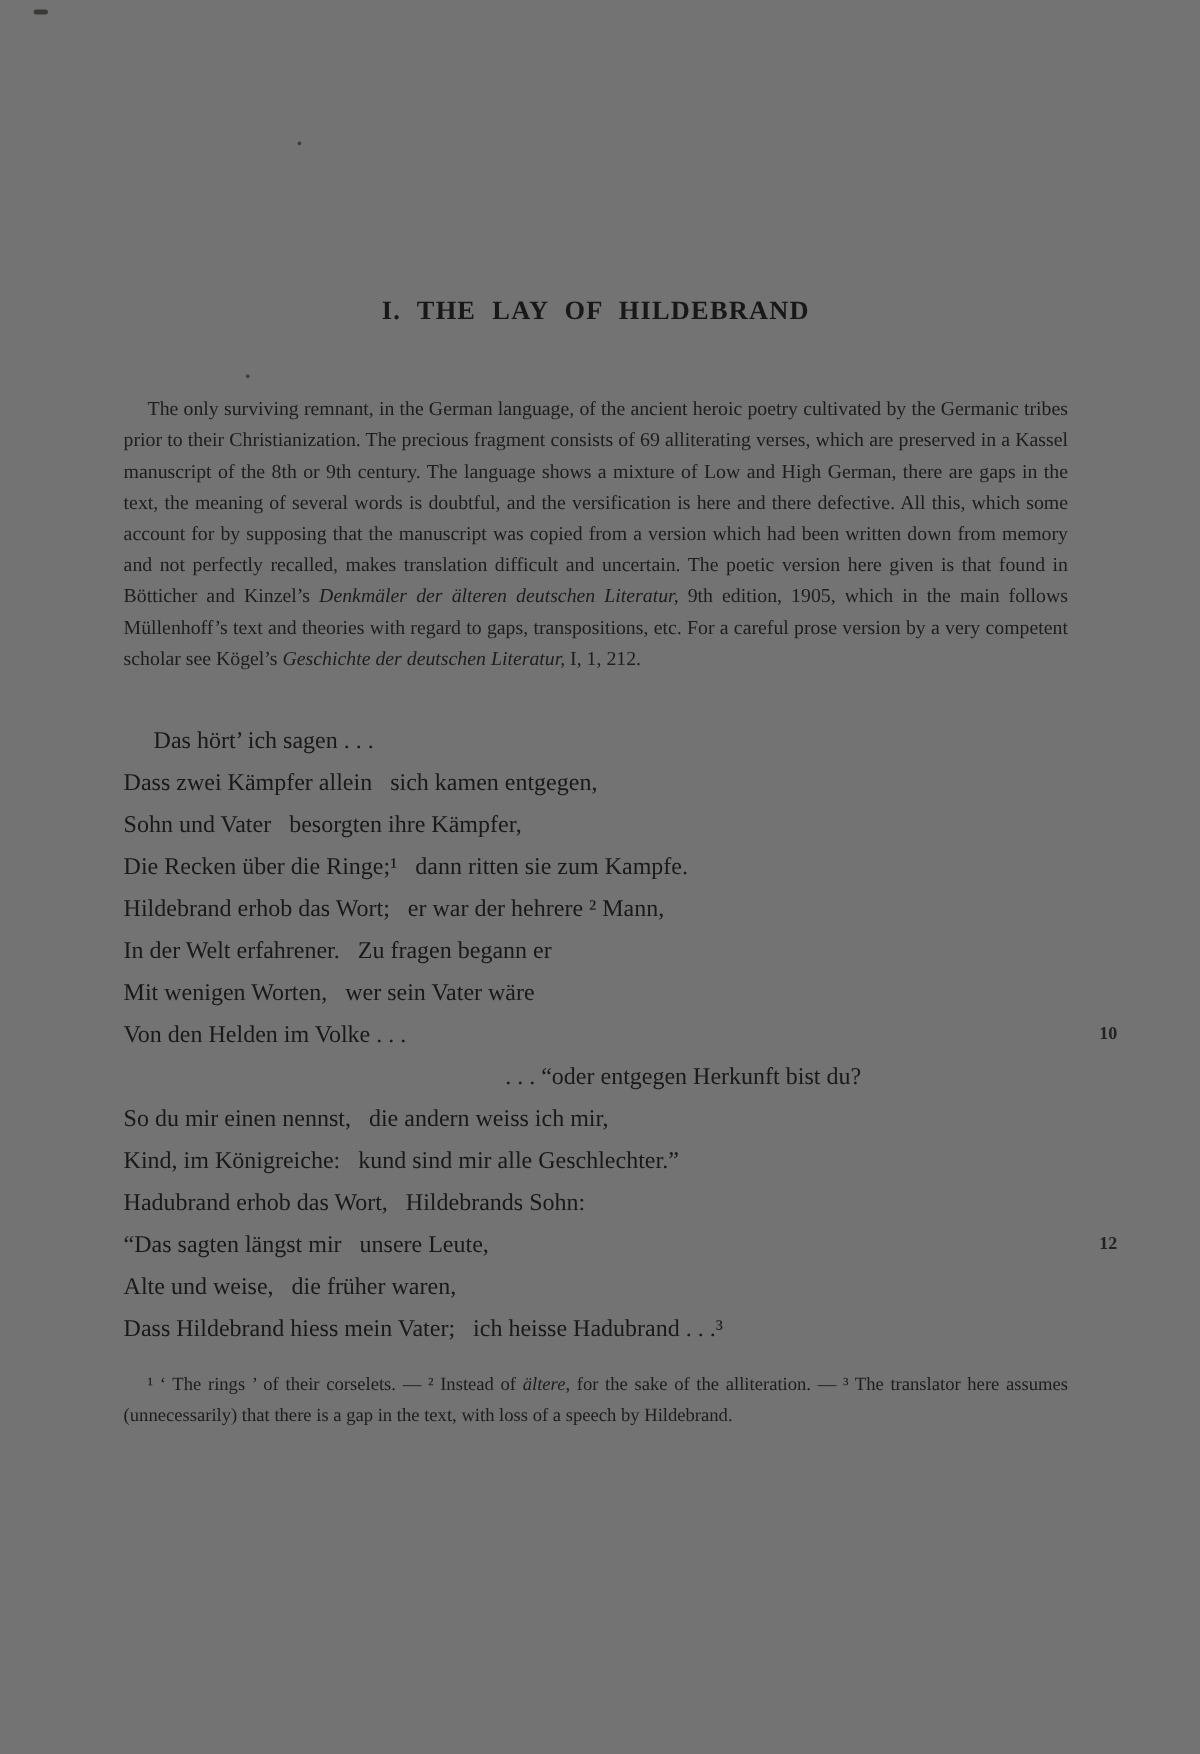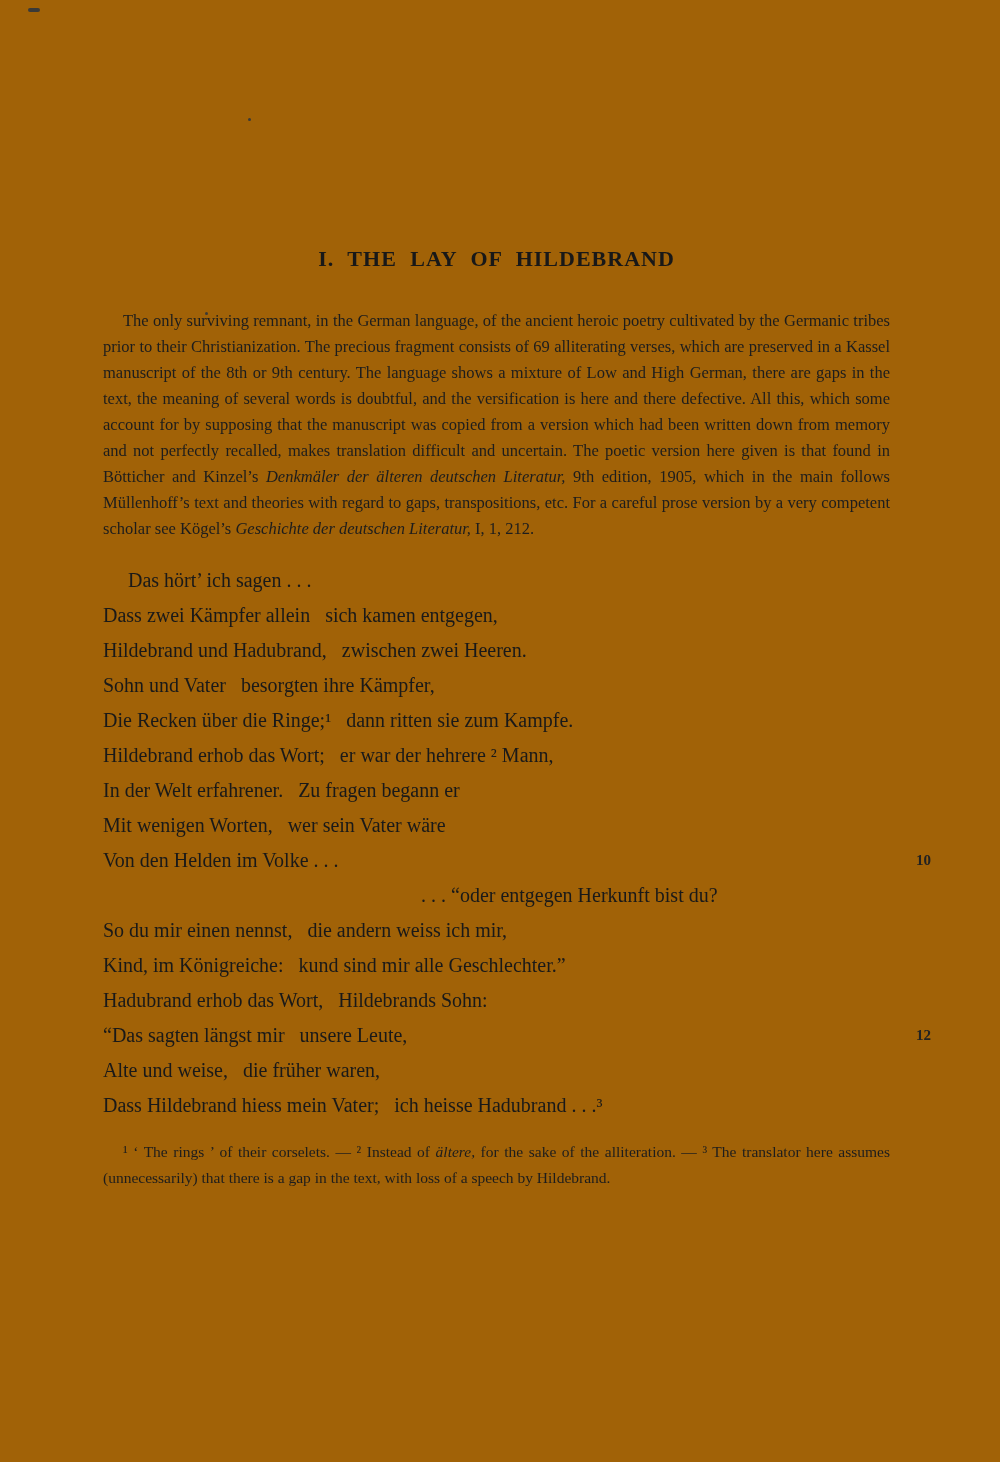--- a/index.html
+++ b/index.html
@@ -1,20 +1,20 @@
 <!DOCTYPE html>
 <html><head>
 <meta charset="utf-8">
 <style>
   html, body { margin: 0; padding: 0; background: #ffffff; }
   .page {
     position: relative;
     width: 1000px;
     height: 1462px;
-    background: #a16207;
+    background: #737373;
     overflow: hidden;
     font-family: "Liberation Serif", "DejaVu Serif", serif;
     color: #1c1c1c;
   }
   .content {
     position: absolute;
     left: 103px;
     top: 0;
     width: 787px;
     padding-top: 246px;
@@ -23,30 +23,30 @@
   .title {
     margin: 0;
     text-align: center;
     font-size: 22px;
     font-weight: 700;
     letter-spacing: 1px;
     word-spacing: 7px;
     color: #181818;
   }
   .intro {
-    margin: 36px 0 0 0;
+    margin: 56px 0 0 0;
     font-size: 16.5px;
     line-height: 26px;
     text-align: justify;
     text-indent: 20px;
     color: #1d1d1d;
   }
   .italic { font-style: italic; }
   .poem {
-    margin-top: 21px;
+    margin-top: 38px;
     font-size: 20px;
     color: #191919;
   }
   .poem-line {
     position: relative;
     height: 35px;
     line-height: 35px;
   }
   .poem-line .line-text { white-space: pre; }
   .poem-line.first-indent { padding-left: 25px; }
@@ -83,21 +83,20 @@
 
   <div class="content">
 
     <h1 class="title">I.  THE  LAY  OF  HILDEBRAND</h1>
 
     <p class="intro"><span>The only surviving remnant, in the German language, of the ancient heroic poetry cultivated by the Germanic tribes prior to their Christianization.  The precious fragment consists of 69 alliterating verses, which are preserved in a Kassel manuscript of the 8th or 9th century.  The language shows a mixture of Low and High German, there are gaps in the text, the meaning of several words is doubtful, and the versification is here and there defective.   All this, which some account for by supposing that the manuscript was copied from a version which had been written down from memory and not perfectly recalled, makes translation difficult and uncertain.  The poetic version here given is that found in Bötticher and Kinzel’s </span><span class="italic">Denkmäler der älteren deutschen Literatur,</span><span> 9th edition, 1905, which in the main follows Müllenhoff’s text and theories with regard to gaps, transpositions, etc.   For a careful prose version by a very competent scholar see Kögel’s </span><span class="italic">Geschichte der deutschen Literatur,</span><span> I, 1, 212.</span></p>
 
     <div class="poem">
       <div class="poem-line first-indent"><span class="line-text">Das hört’ ich sagen . . .</span></div>
       <div class="poem-line"><span class="line-text">Dass zwei Kämpfer allein   sich kamen entgegen,</span></div>
-      <div class="poem-line"><span class="line-text">Hildebrand und Hadubrand,   zwischen zwei Heeren.</span></div>
       <div class="poem-line"><span class="line-text">Sohn und Vater   besorgten ihre Kämpfer,</span></div>
       <div class="poem-line"><span class="line-text">Die Recken über die Ringe;¹   dann ritten sie zum Kampfe.</span></div>
       <div class="poem-line"><span class="line-text">Hildebrand erhob das Wort;   er war der hehrere ² Mann,</span></div>
       <div class="poem-line"><span class="line-text">In der Welt erfahrener.   Zu fragen begann er</span></div>
       <div class="poem-line"><span class="line-text">Mit wenigen Worten,   wer sein Vater wäre</span></div>
       <div class="poem-line"><span class="line-text">Von den Helden im Volke . . .</span><span class="line-num">10</span></div>
       <div class="poem-line deep-indent"><span class="line-text">. . . “oder entgegen Herkunft bist du?</span></div>
       <div class="poem-line"><span class="line-text">So du mir einen nennst,   die andern weiss ich mir,</span></div>
       <div class="poem-line"><span class="line-text">Kind, im Königreiche:   kund sind mir alle Geschlechter.”</span></div>
       <div class="poem-line"><span class="line-text">Hadubrand erhob das Wort,   Hildebrands Sohn:</span></div>

